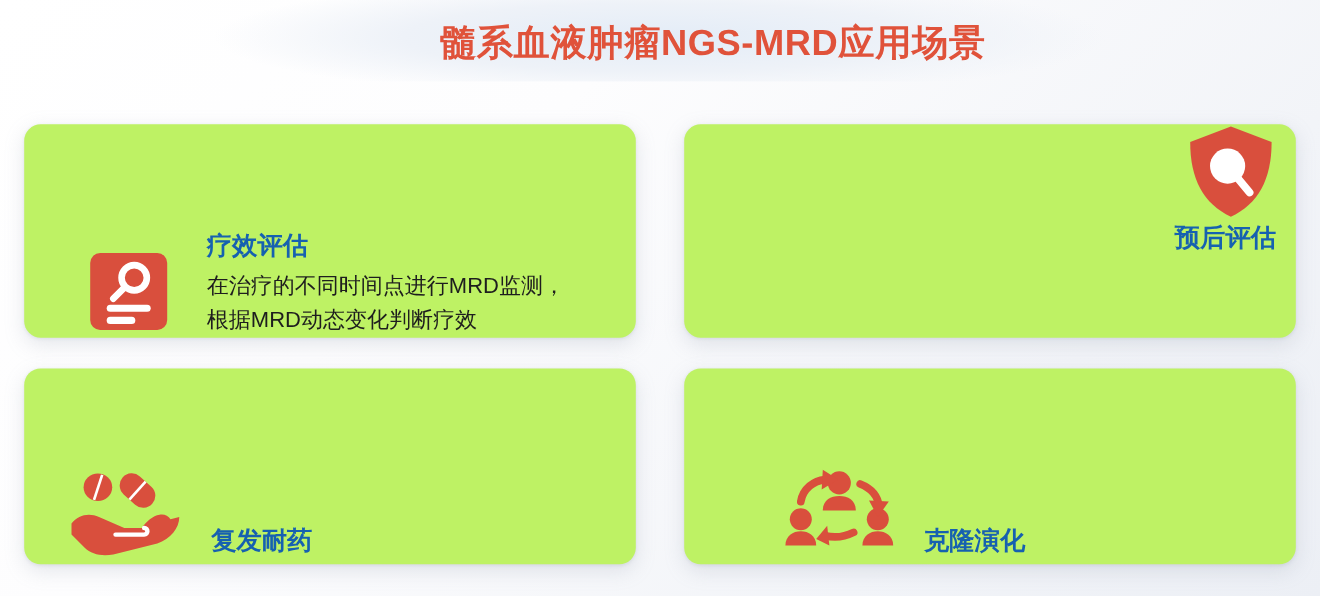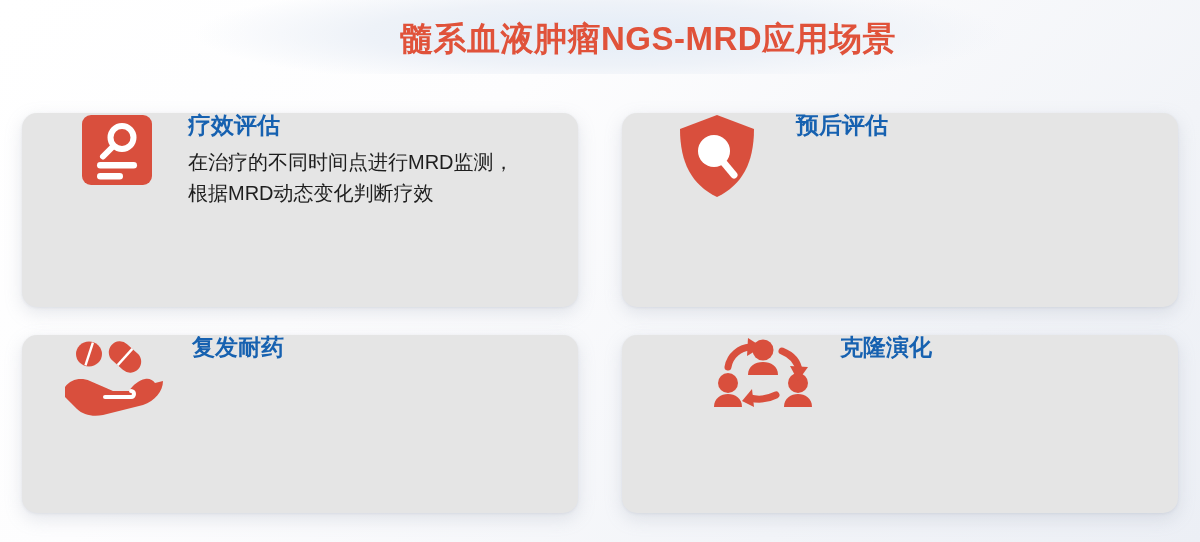--- a/index.html
+++ b/index.html
@@ -34,30 +34,30 @@
     letter-spacing: 0.5px;
     color: #e0523a;
     white-space: nowrap;
     line-height: 1;
     margin-top: 2px;
   }
 
   
   .card {
     position: absolute;
-    background: #e5e5e5;
+    background: #bef264;
     border-radius: 15px;
     box-shadow: 0 6px 18px rgba(140,150,168,0.22),
                 0 1px 3px rgba(140,150,168,0.16);
     display: flex;
-    align-items: flex-start;
+    align-items: flex-end;
     box-sizing: border-box;
   }
   .card-tl { left: 22px;  top: 113px; width: 556px; height: 194px; }
-  .card-tr { left: 622px; top: 113px; width: 556px; height: 194px; }
+  .card-tr { left: 622px; top: 113px; width: 556px; height: 194px; flex-direction: column; }
   .card-bl { left: 22px;  top: 335px; width: 556px; height: 178px; }
   .card-br { left: 622px; top: 335px; width: 556px; height: 178px; padding-left: 48px; }
 
   .icon-box {
     width: 118px;
     min-width: 118px;
     display: flex;
     align-items: center;
     justify-content: center;
   }

